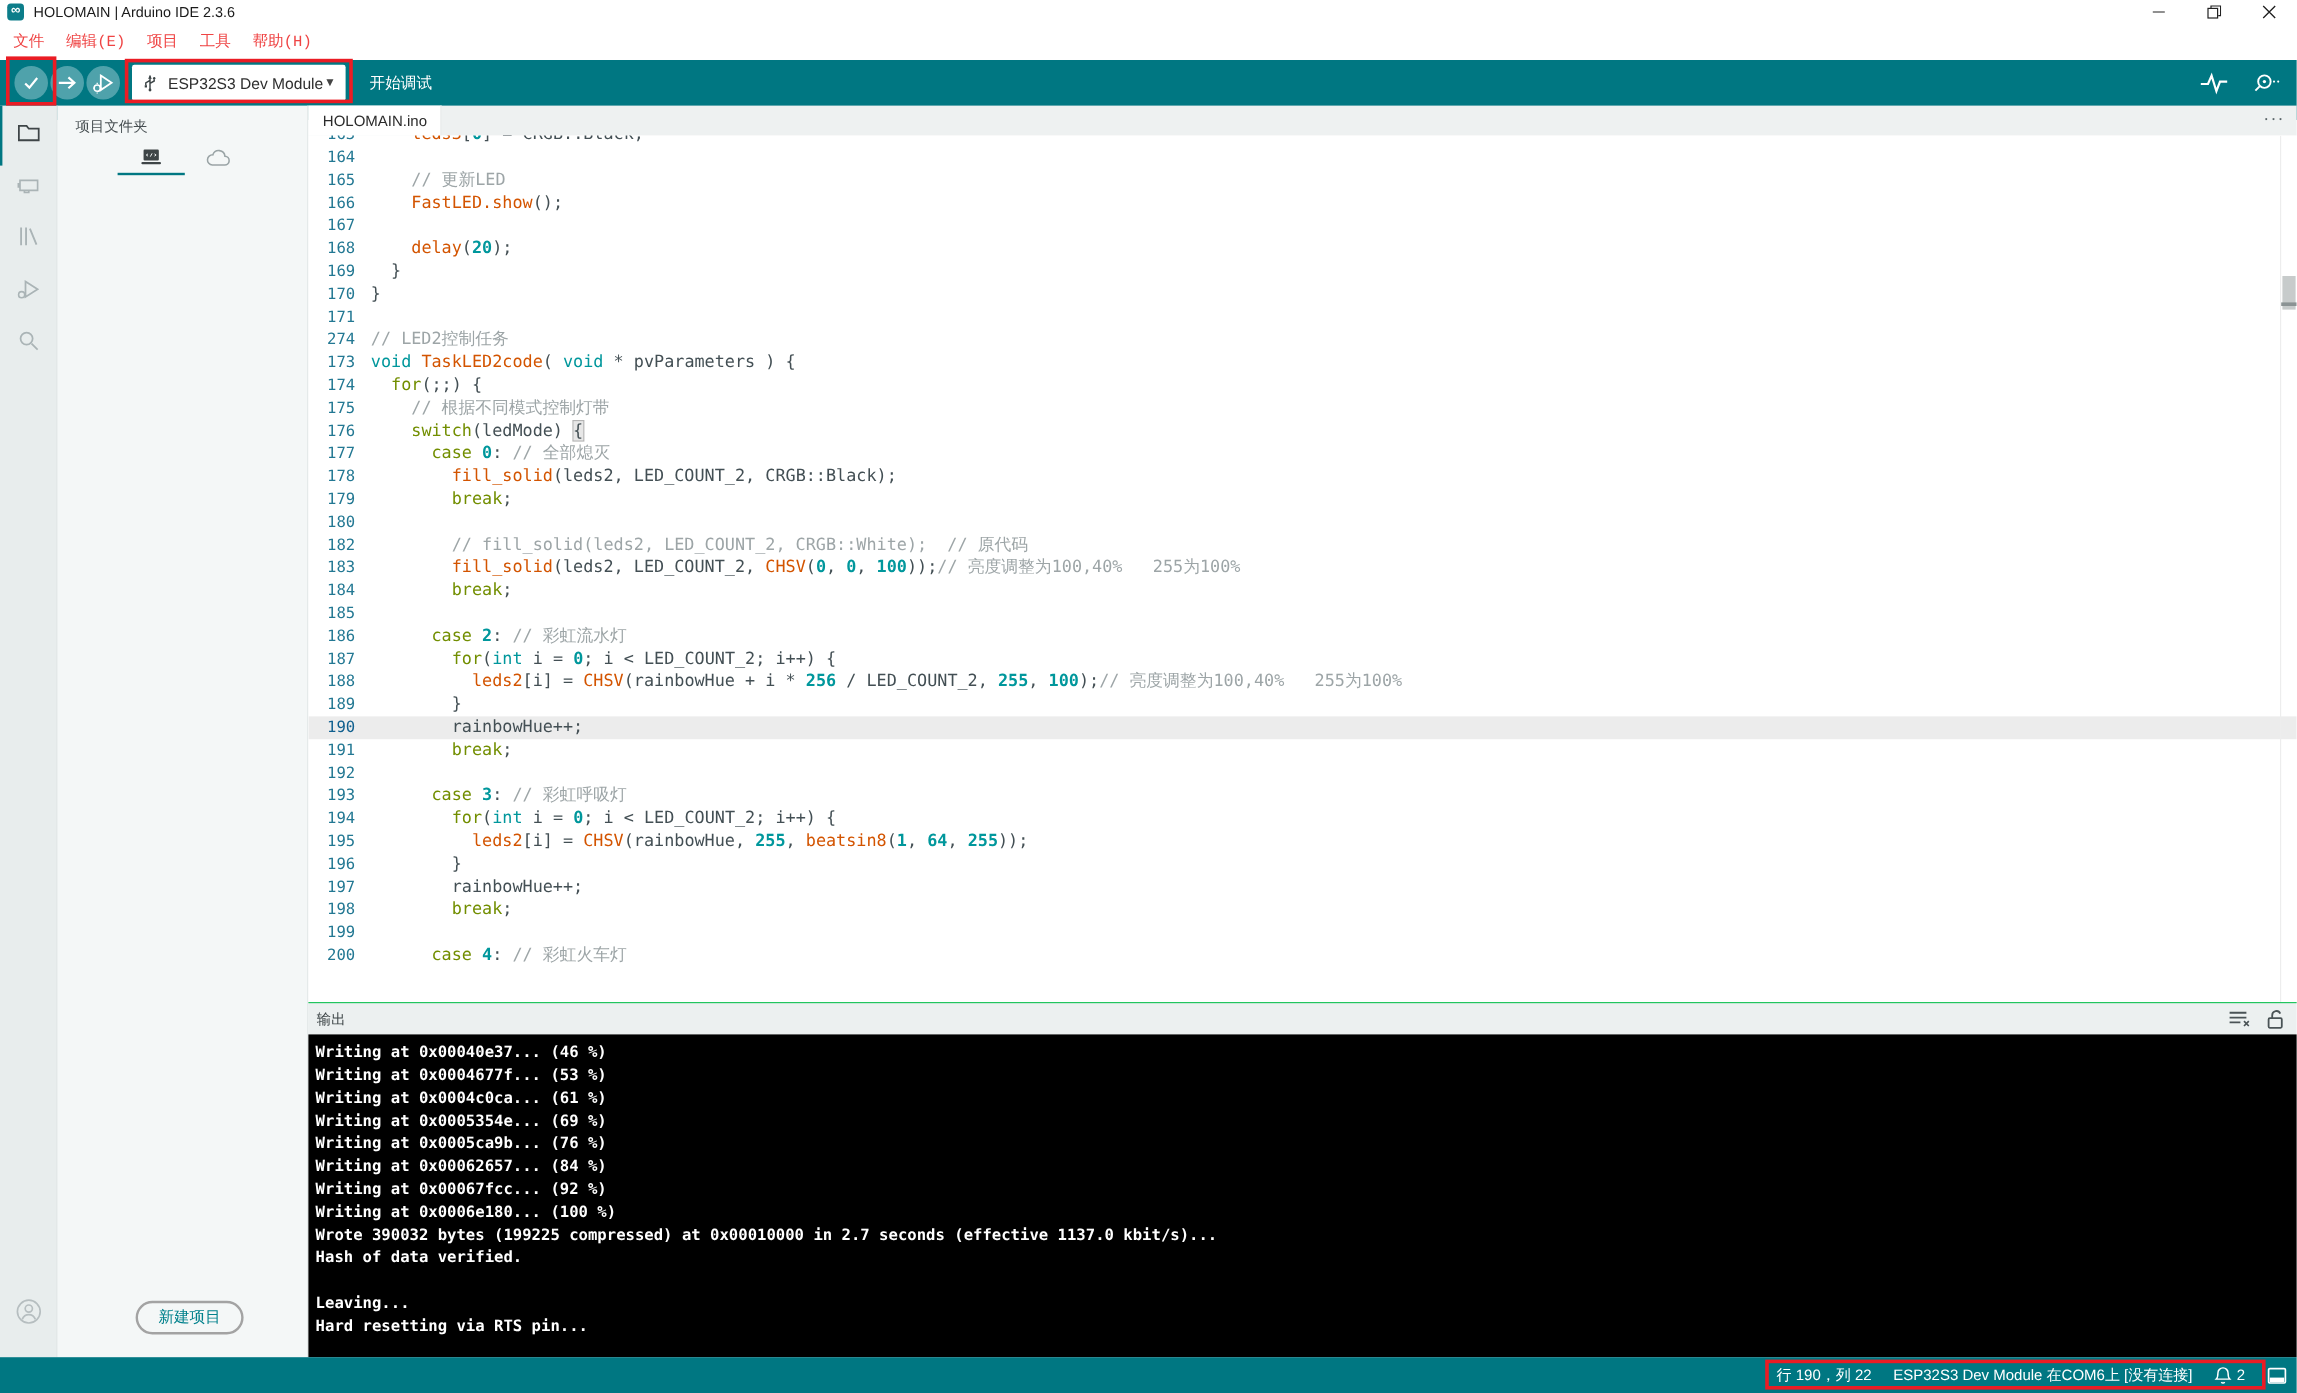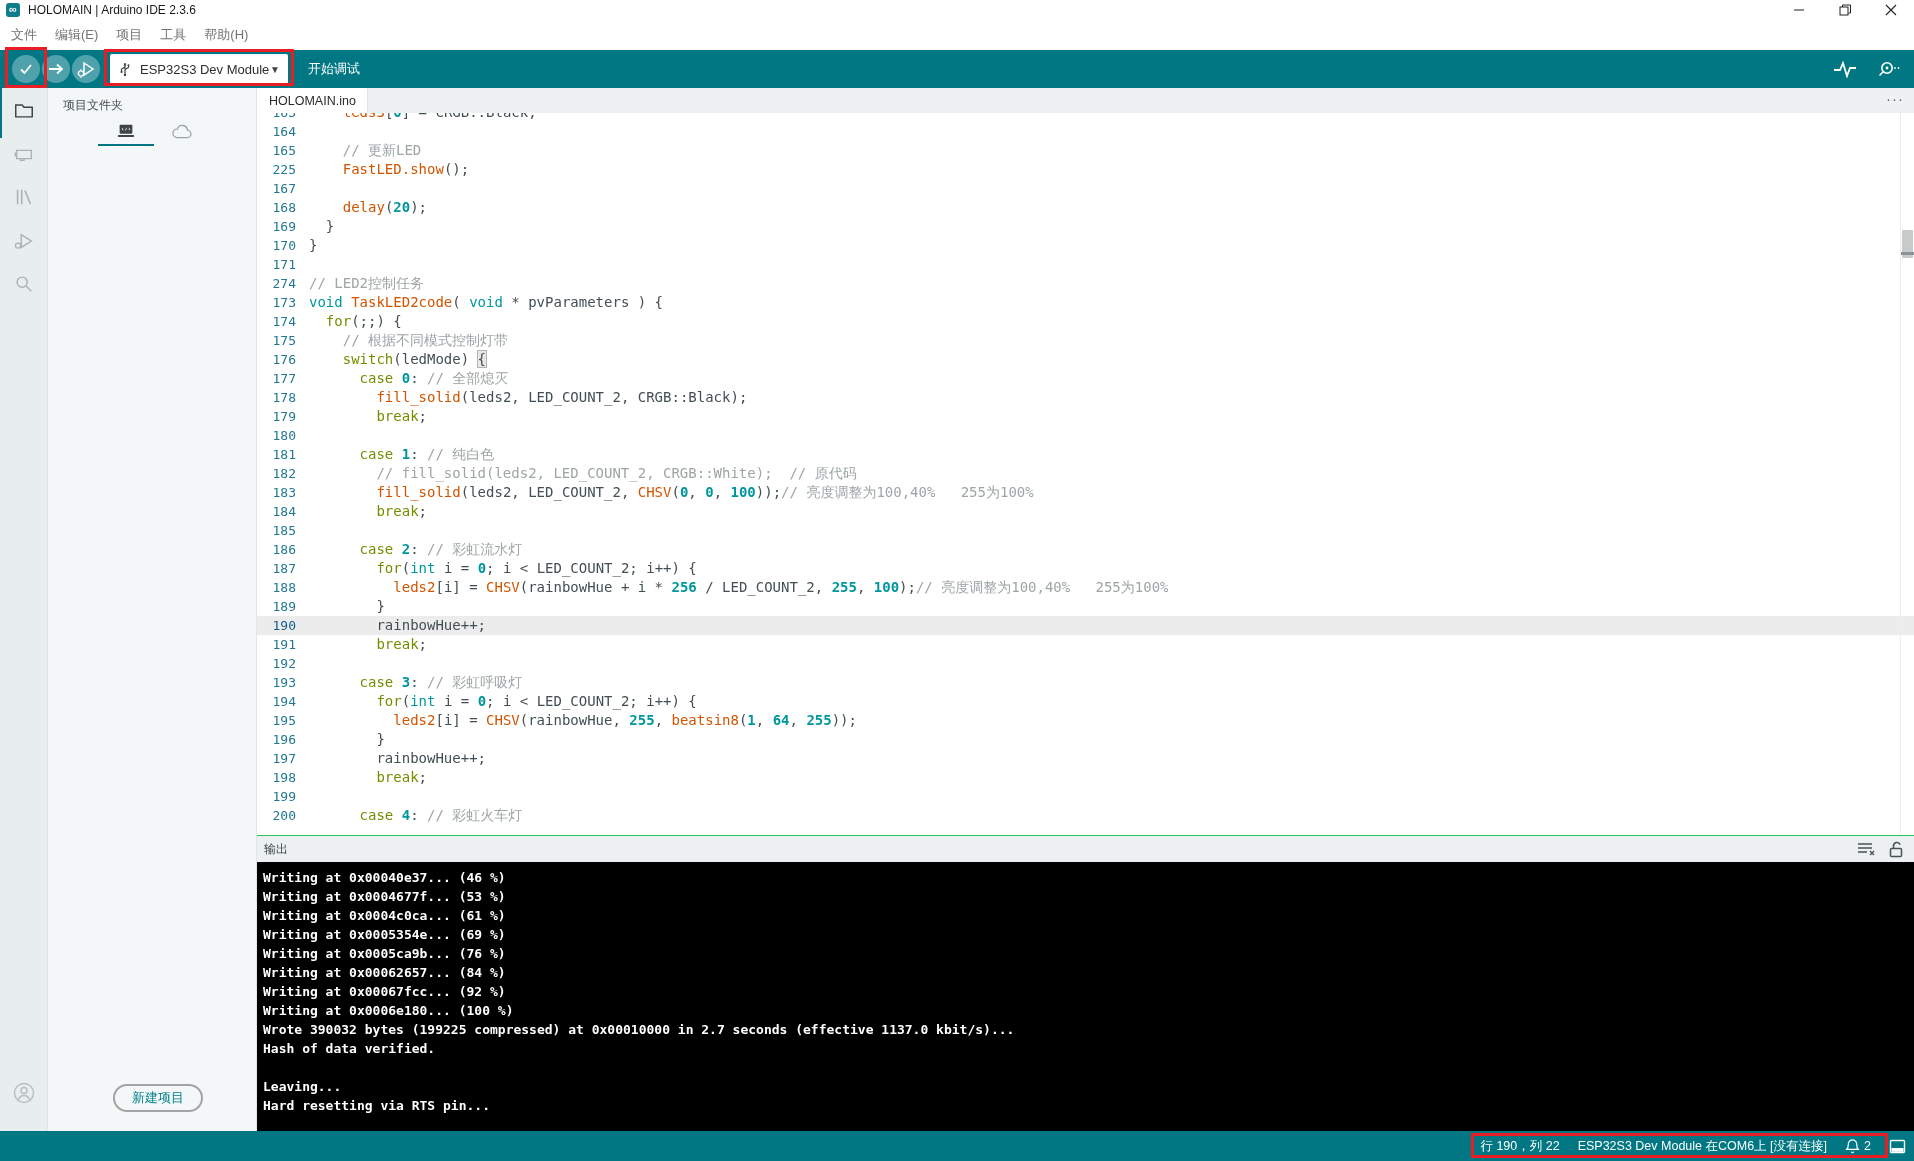--- a/index.html
+++ b/index.html
@@ -12,21 +12,21 @@
     display:flex; align-items:center; }
   .app-logo { width:14px; height:14px; margin-left:6px; border-radius:3px; background:#0c7d8a;
     color:#fff; font-size:11px; line-height:13px; text-align:center; font-weight:bold; }
   .title-text { margin-left:8px; font-size:12px; color:#1b1b1b; }
   .win-controls { margin-left:auto; display:flex; height:20px; }
   .win-btn { width:46px; height:20px; display:flex; align-items:center; justify-content:center; color:#222; }
 
   
   #menubar { position:absolute; top:20px; left:0; right:0; height:30px; background:#ffffff;
     display:flex; align-items:center; padding-left:2px; }
-  .menu-item { padding:0 9px; font-size:13px; color:#737373; height:100%; line-height:30px; cursor:default; }
+  .menu-item { padding:0 9px; font-size:13px; color:#ef4444; height:100%; line-height:30px; cursor:default;font-family:Liberation Mono, monospace; }
 
   
   #toolbar { position:absolute; top:50px; left:0; right:0; height:50px; background:#007782; }
   .tb-circle { position:absolute; top:5px; width:28px; height:28px; border-radius:50%;
     background:#4fa2ab; display:flex; align-items:center; justify-content:center; }
   #btn-verify { left:12px; } #btn-upload { left:42px; } #btn-debug { left:72px; }
   #board-selector { position:absolute; left:110px; top:4px; width:178px; height:30px; background:#ffffff;
     border-radius:2px; display:flex; align-items:center; padding:0 8px; }
   #board-selector .bs-label { font-size:13px; color:#2e2e2e; margin-left:8px; }
   #board-selector .bs-caret { margin-left:auto; font-size:10px; color:#444; }
@@ -250,21 +250,21 @@
             </div>
             <div class="code-line">
               <div class="gutter-num">164</div>
               <div class="code-text"></div>
             </div>
             <div class="code-line">
               <div class="gutter-num">165</div>
               <div class="code-text"><span class="tok-p">    </span><span class="tok-m">// 更新LED</span></div>
             </div>
             <div class="code-line">
-              <div class="gutter-num">225</div>
+              <div class="gutter-num">166</div>
               <div class="code-text"><span class="tok-p">    </span><span class="tok-f">FastLED.show</span><span class="tok-p">();</span></div>
             </div>
             <div class="code-line">
               <div class="gutter-num">167</div>
               <div class="code-text"></div>
             </div>
             <div class="code-line">
               <div class="gutter-num">168</div>
               <div class="code-text"><span class="tok-p">    </span><span class="tok-f">delay</span><span class="tok-p">(</span><span class="tok-n">20</span><span class="tok-p">);</span></div>
             </div>
@@ -308,24 +308,20 @@
               <div class="gutter-num">178</div>
               <div class="code-text"><span class="tok-p">        </span><span class="tok-f">fill_solid</span><span class="tok-p">(leds2, LED_COUNT_2, CRGB::Black);</span></div>
             </div>
             <div class="code-line">
               <div class="gutter-num">179</div>
               <div class="code-text"><span class="tok-p">        </span><span class="tok-c">break</span><span class="tok-p">;</span></div>
             </div>
             <div class="code-line">
               <div class="gutter-num">180</div>
               <div class="code-text"></div>
-            </div>
-            <div class="code-line">
-              <div class="gutter-num">181</div>
-              <div class="code-text"><span class="tok-p">      </span><span class="tok-c">case</span><span class="tok-p"> </span><span class="tok-n">1</span><span class="tok-p">: </span><span class="tok-m">// 纯白色</span></div>
             </div>
             <div class="code-line">
               <div class="gutter-num">182</div>
               <div class="code-text"><span class="tok-p">        </span><span class="tok-m">// fill_solid(leds2, LED_COUNT_2, CRGB::White);  // 原代码</span></div>
             </div>
             <div class="code-line">
               <div class="gutter-num">183</div>
               <div class="code-text"><span class="tok-p">        </span><span class="tok-f">fill_solid</span><span class="tok-p">(leds2, LED_COUNT_2, </span><span class="tok-f">CHSV</span><span class="tok-p">(</span><span class="tok-n">0</span><span class="tok-p">, </span><span class="tok-n">0</span><span class="tok-p">, </span><span class="tok-n">100</span><span class="tok-p">));</span><span class="tok-m">// 亮度调整为100,40%   255为100%</span></div>
             </div>
             <div class="code-line">

